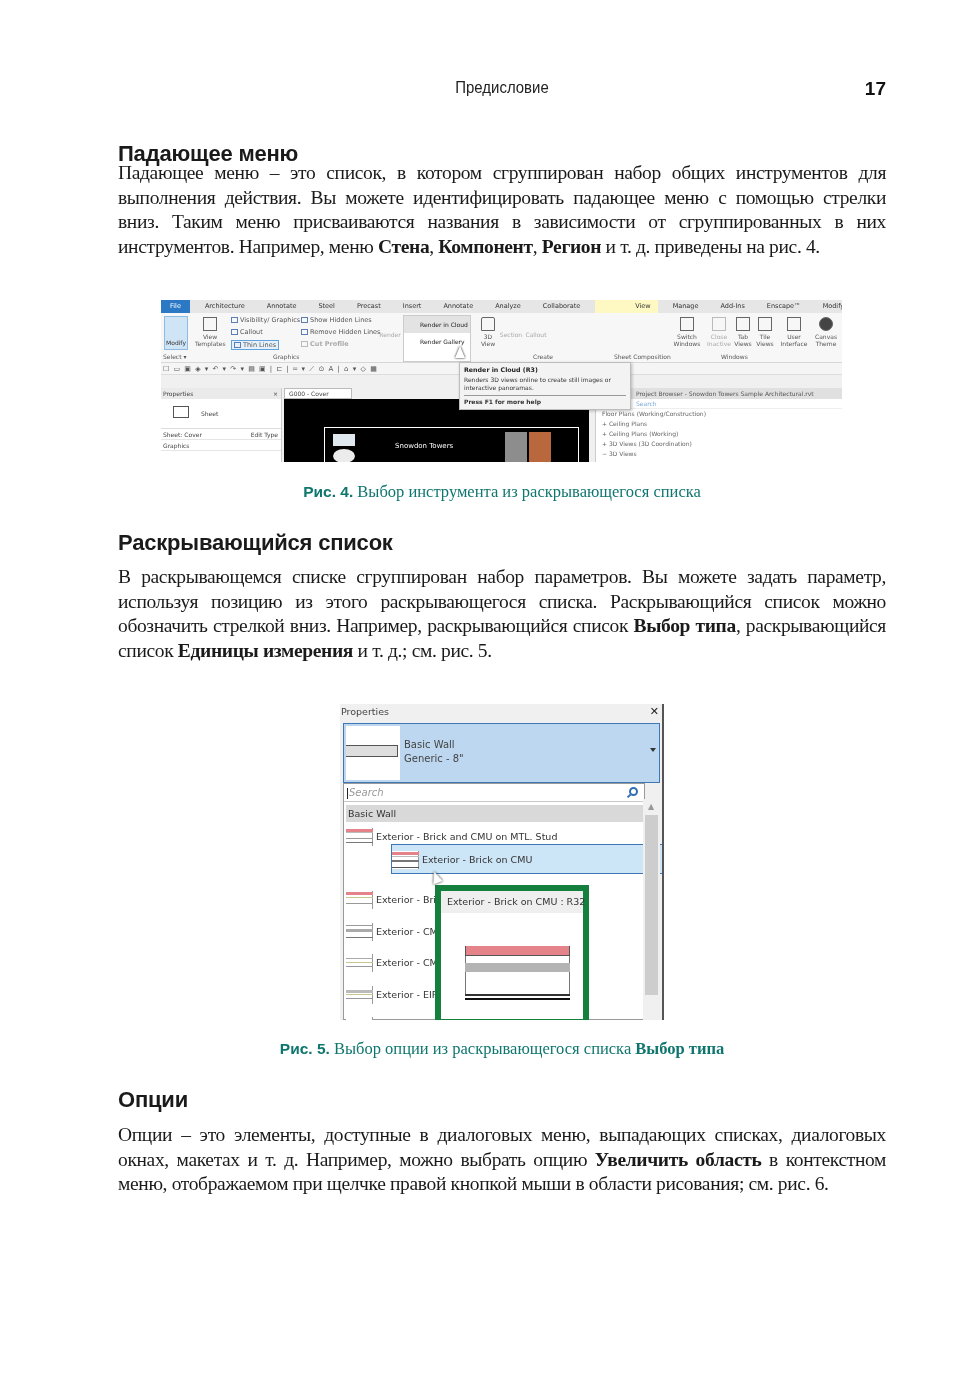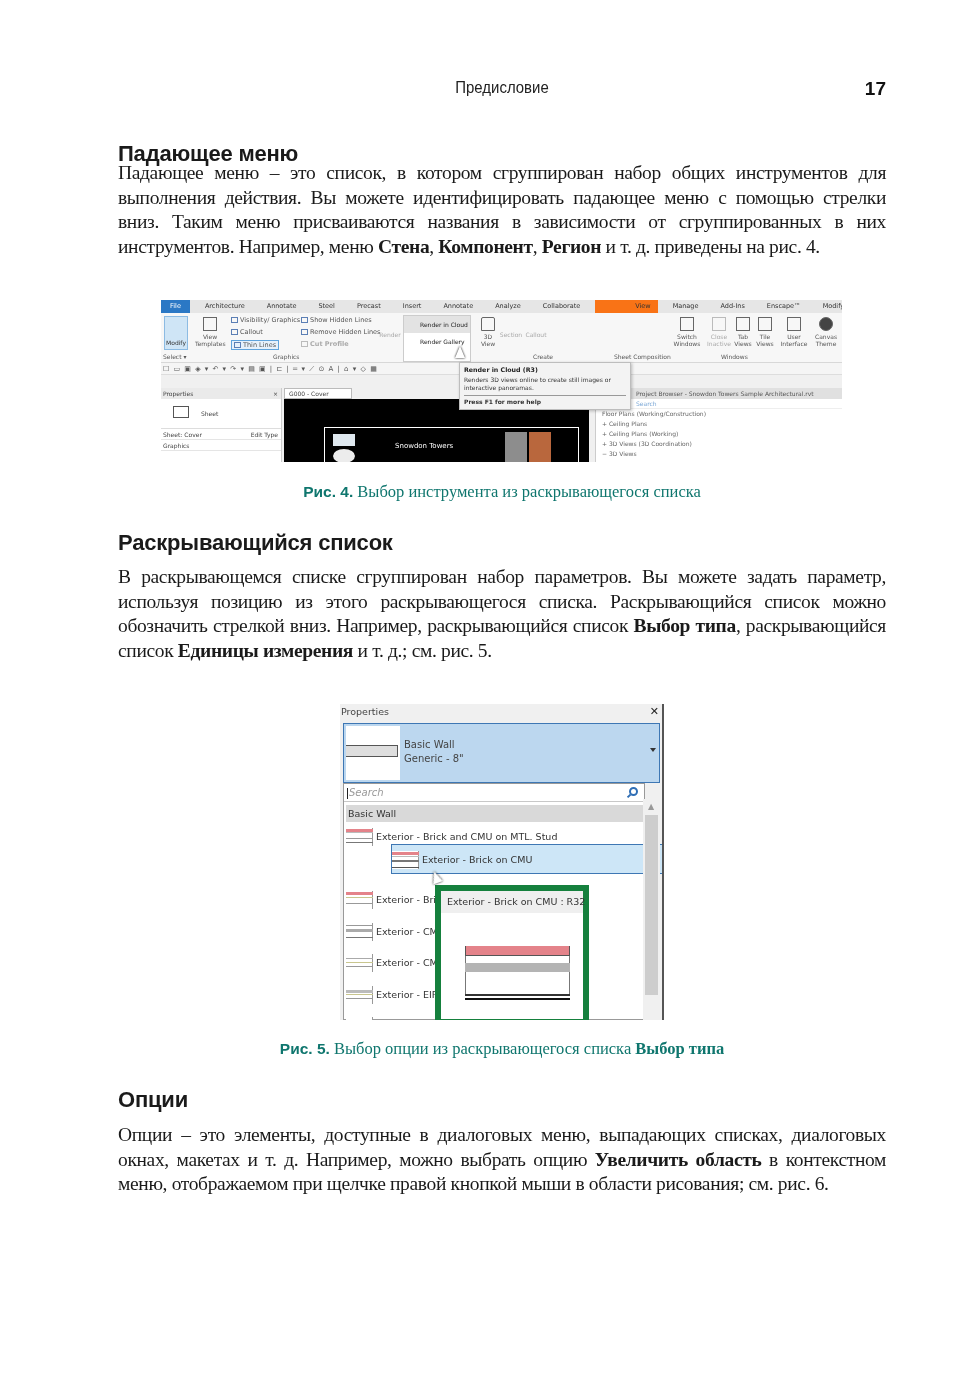--- a/index.html
+++ b/index.html
@@ -14,21 +14,21 @@
   .para { position: absolute; left: 118px; width: 768px; font-size: 19.5px; line-height: 24.6px; text-align: justify; color: #1a1a1a; letter-spacing: -0.35px; }
   .para b { font-weight: bold; }
   .caption { position: absolute; left: 118px; width: 768px; text-align: center; font-size: 16.5px; color: #0f766e; }
   .caption .lbl { font-family: "Liberation Sans", sans-serif; font-weight: bold; font-size: 15.5px; }
 
   
   .fig4 { position: absolute; left: 161px; top: 300px; width: 681px; height: 162px; background: #f0f0f0; overflow: hidden; font-family: "DejaVu Sans", sans-serif; font-size: 6.5px; color: #444; }
   .f4-tabs { position: absolute; top: 0; left: 0; right: 0; height: 13px; background: #e6e6e6; display: flex; align-items: center; gap: 8px; }
   .f4-tab { padding: 0 7px; height: 13px; line-height: 13px; white-space: nowrap; color: #333; }
   .f4-tab.file { background: #2b78c5; color: #fff; padding: 0 9px; }
-  .f4-tab.active { background: #f97316; padding-left: 40px; }
+  .f4-tab.active { background: #fef9c3; padding-left: 40px; }
   .f4-ribbon { position: absolute; top: 13px; left: 0; right: 0; height: 50px; background: #f7f7f7; border-bottom: 1px solid #d8d8d8; }
   .f4-panel-label { position: absolute; top: 40px; font-size: 6px; color: #555; }
   .rb { position: absolute; display: flex; align-items: center; gap: 2px; font-size: 6.5px; white-space: nowrap; color: #555; }
   .rb .ic { display: inline-block; width: 7px; height: 6px; border: 1px solid #5b7fb5; }
   .modify-btn { position: absolute; left: 3px; top: 3px; width: 24px; height: 34px; background: #cfe5f6; border: 1px solid #8cbbe3; text-align: center; font-size: 6px; padding-top: 22px; color: #333; }
   .big-btn { position: absolute; text-align: center; font-size: 6px; color: #555; line-height: 7px; }
   .big-btn .gl { display: block; margin: 0 auto 2px; width: 14px; height: 14px; border: 1.5px solid #666; }
   .thin-lines { border: 1px solid #5fa3dc; background: #e6f1fb; padding: 0 2px; }
   .cloud-rendering { position: absolute; left: 242px; top: 2px; width: 68px; height: 13px; background: #c9c9c9; font-size: 6.5px; line-height: 13px; padding-left: 4px; color: #333; }
   .render-cloud-menu { position: absolute; left: 242px; top: 15px; width: 68px; height: 47px; background: #fff; border: 1px solid #ccc; z-index: 3; }

